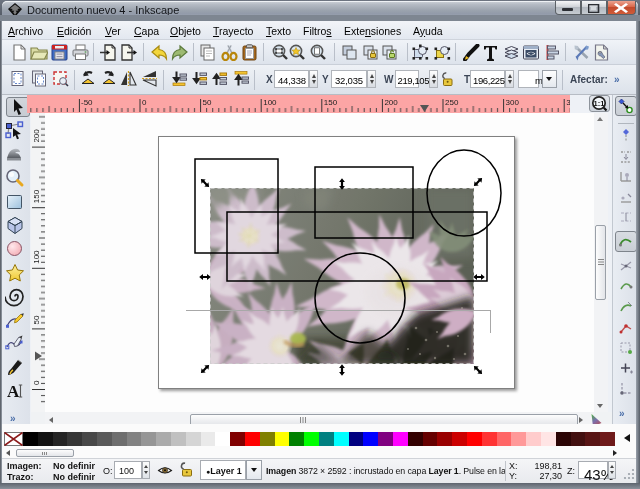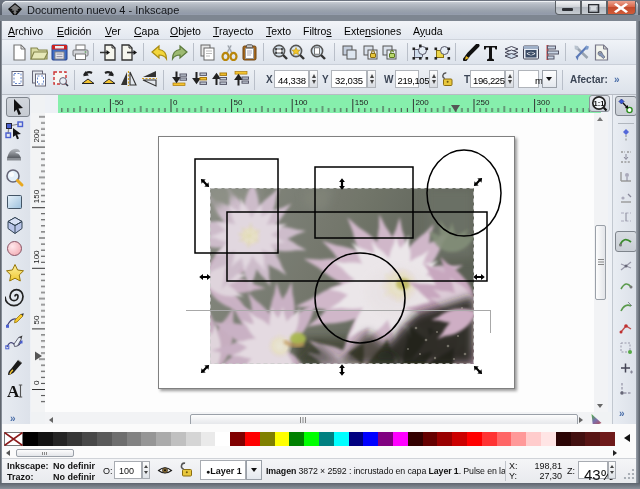--- a/index.html
+++ b/index.html
@@ -38,21 +38,21 @@
 .spinbtn{position:absolute;top:5px;width:9px;height:18px;background:linear-gradient(#fdfdfd,#d8dce2);
  border:1px solid #b0b4ba}
 .spinbtn:before{content:"";position:absolute;left:2px;top:3px;border-left:2px solid transparent;
  border-right:2px solid transparent;border-bottom:4px solid #444}
 .spinbtn:after{content:"";position:absolute;left:2px;bottom:3px;border-left:2px solid transparent;
  border-right:2px solid transparent;border-top:4px solid #444}
 .lbl2{position:absolute;top:9px;font-size:10px;color:#3c4656;font-weight:bold}
 #toolbox{position:absolute;left:0px;top:95px;width:30px;height:329px;
  background:linear-gradient(90deg,#e8ecf2,#dde2ea)}
 .tool{position:absolute;left:5px;width:21px;height:21px}
-#hruler{position:absolute;left:58px;top:95px;width:543px;height:18px;background:#86efac}
+#hruler{position:absolute;left:27px;top:95px;width:543px;height:18px;background:#fca5a5}
 #vruler{position:absolute;left:31px;top:113px;width:14px;height:299px;background:#f3f4f5}
 #canvas{position:absolute;left:45px;top:113px;width:549px;height:299px;background:#fdfdfd;overflow:hidden}
 #stickyzoom{position:absolute;left:588px;top:95px;width:24px;height:18px}
 #vscroll{position:absolute;left:594px;top:113px;width:14px;height:299px;background:#f2f3f5}
 #hscroll{position:absolute;left:45px;top:412px;width:549px;height:16px;background:#f2f3f5}
 #snapbar{position:absolute;left:612px;top:95px;width:24px;height:329px;
  background:linear-gradient(90deg,#e9edf3,#dce1e9);border-left:1px solid #c2c8d0}
 
 #palettezone{position:absolute;left:2px;top:424px;width:636px;height:34px;background:#fbfbfb}
 #palette{position:absolute;left:4px;top:432px;height:14px}
@@ -912,21 +912,21 @@
   <div class="sw" style="left:581.4px;background:#581515"></div>
   <div class="sw" style="left:596.2px;background:#6e1a1a"></div>
  </div>
  <div id="palscroll">
   <div style="position:absolute;left:2px;top:1px;width:0;height:0;border-top:3px solid transparent;border-bottom:3px solid transparent;border-right:4px solid #555"></div>
   <div style="position:absolute;left:12px;top:0;width:58px;height:8px;background:linear-gradient(#fcfcfc,#e4e6ea);border:1px solid #9aa0a8;border-radius:2px"></div>
   <div style="position:absolute;left:38px;top:2.5px;width:1px;height:3px;background:#888;box-shadow:2px 0 0 #888,4px 0 0 #888"></div>
  </div>
 
  <div id="statusbar">
-  <div style="position:absolute;left:5px;top:2px" class="bold">Inkscape:</div>
+  <div style="position:absolute;left:5px;top:2px" class="bold">Imagen:</div>
   <div style="position:absolute;left:51px;top:2px" class="bold">No definir</div>
   <div style="position:absolute;left:5px;top:13px" class="bold">Trazo:</div>
   <div style="position:absolute;left:51px;top:13px" class="bold">No definir</div>
   <div style="position:absolute;left:101px;top:7px">O:</div>
   <div style="position:absolute;left:112px;top:2px;width:28px;height:18px;background:#fff;border:1px solid #a8acb2;font-size:9px;padding:4px 0 0 4px">100</div>
   <div style="position:absolute;left:140px;top:2px;width:8px;height:18px;background:linear-gradient(#fbfbfb,#dfe3e8);border:1px solid #a8acb2"></div>
   <div style="position:absolute;left:141.5px;top:6px;width:0;height:0;border-left:2.5px solid transparent;border-right:2.5px solid transparent;border-bottom:3.5px solid #444"></div>
   <div style="position:absolute;left:141.5px;top:12px;width:0;height:0;border-left:2.5px solid transparent;border-right:2.5px solid transparent;border-top:3.5px solid #444"></div>
   <svg style="position:absolute;left:155px;top:3px" width="16" height="16">
         <path d="M1.5 8.5 Q8 3 14.5 8.5 Q8 13.5 1.5 8.5 Z" fill="#fdfdfd" stroke="#222" stroke-width="1.1"></path>

